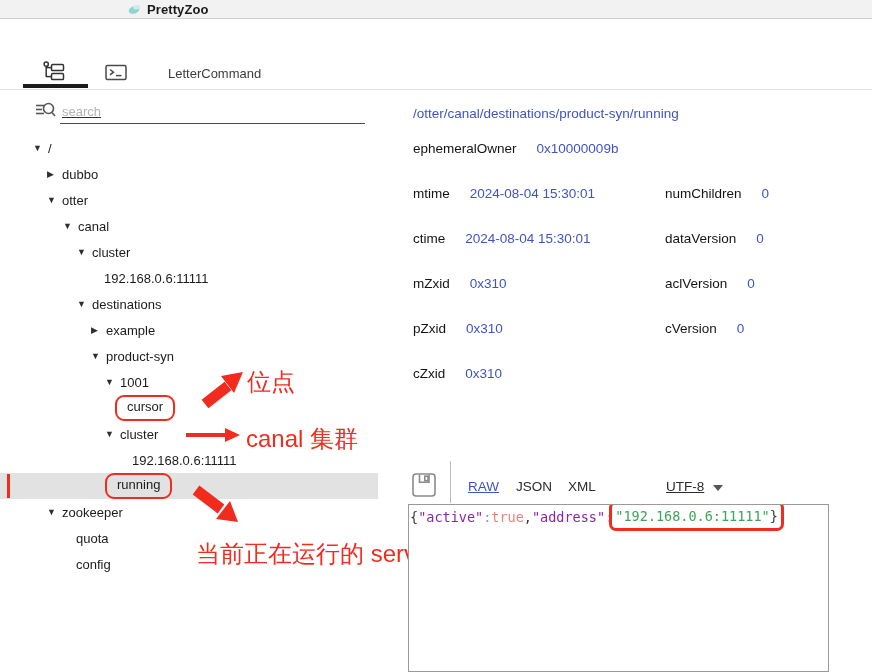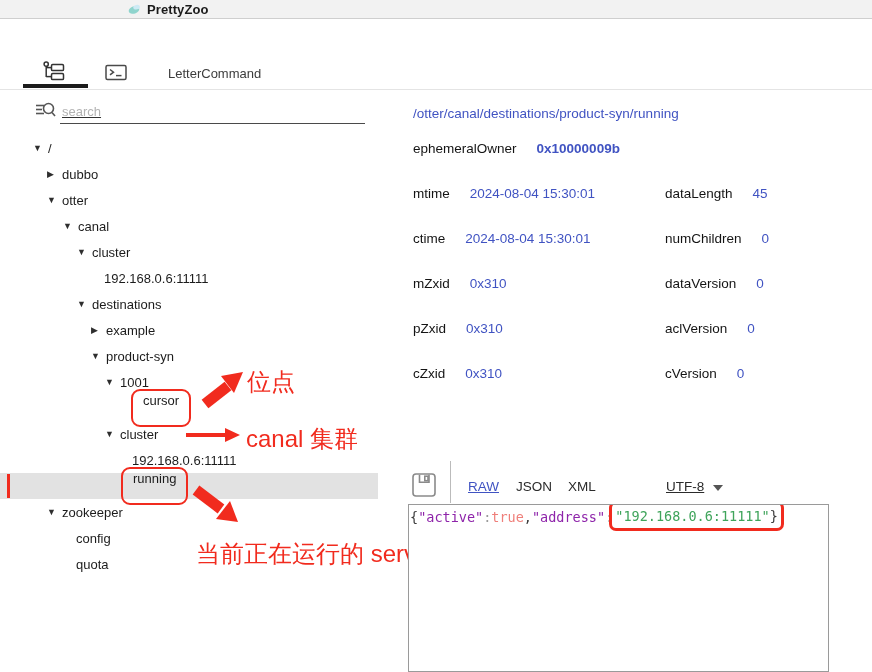--- a/index.html
+++ b/index.html
@@ -36,35 +36,35 @@
     font-family:"Liberation Sans",sans-serif;
     text-decoration:underline;
   }
   .search-input::placeholder{color:#b3b3b3;}
   
   .tree{position:absolute;left:0;top:135px;width:378px;}
   .tree-row{position:relative;height:26px;display:flex;align-items:center;font-size:13px;color:#1c1c1c;}
   .tree-row.selected{background:var(--sel-bg);}
   .sel-bar{position:absolute;left:7px;top:1px;bottom:1px;width:3px;background:var(--red);}
   .arrow{font-size:9px;color:#2e2e2e;width:15px;flex:none;line-height:1;}
-  .redbox{border:2.5px solid var(--red);border-radius:9px;padding:2px 10px 17px;margin:-3px 16px;}
+  .redbox{border:2.5px solid var(--red);border-radius:9px;padding:2px 10px 5px;margin:-3px 0;}
   
   .note{position:absolute;color:var(--red);font-size:24px;white-space:nowrap;}
   .note-cursor{left:247px;top:366px;}
   .note-cluster{left:246px;top:423px;}
   .note-running{left:196px;top:538px;}
   .arrows-overlay{position:absolute;left:0;top:0;width:872px;height:672px;pointer-events:none;}
   
   .node-path{position:absolute;left:413px;top:106px;font-size:13.5px;color:var(--accent);}
   .stats-left{position:absolute;left:413px;top:141px;}
   .stats-right{position:absolute;left:665px;top:186px;}
   .stat-row{height:45px;display:flex;font-size:13.5px;}
   .stat-label{color:#141414;}
   .stat-value{color:var(--accent);margin-left:20px;white-space:nowrap;}
-  .stat-row.widegap .stat-value{font-weight:bold;}
+  .stat-row.widegap .stat-value{}
   
   .save-btn{position:absolute;left:410px;top:471px;width:28px;height:28px;display:flex;align-items:center;justify-content:center;}
   .toolbar-sep{position:absolute;left:450px;top:461px;width:1px;height:42px;background:#bbbbbb;}
   .ed-tab{position:absolute;top:479px;font-size:13.5px;color:#2b2b2b;cursor:default;}
   .ed-tab.active{color:var(--accent);}
   .ed-raw{left:468px;text-decoration:underline;}
   .ed-json{left:516px;}
   .ed-xml{left:568px;}
   .encoding{position:absolute;left:666px;top:479px;font-size:13.5px;color:#2b2b2b;display:flex;align-items:center;gap:9px;text-decoration:underline;}
   .caret{width:0;height:0;border-left:5px solid transparent;border-right:5px solid transparent;border-top:6px solid #555;margin-top:2px;}
@@ -190,24 +190,24 @@
     </div>
     <div class="tree-row selected" style="padding-left: 105px;">
       <span class="sel-bar"></span>
       <span class="redbox">running</span>
     </div>
     <div class="tree-row" style="padding-left: 47px;">
       <span class="arrow">▼</span>
       <span>zookeeper</span>
     </div>
     <div class="tree-row" style="padding-left: 76px;">
+      <span>quota</span>
+    </div>
+    <div class="tree-row" style="padding-left: 76px;">
       <span>config</span>
-    </div>
-    <div class="tree-row" style="padding-left: 76px;">
-      <span>quota</span>
     </div>
   </div>
 
 <div class="note note-cursor">位点</div>
 <div class="note note-cluster">canal 集群</div>
 <div class="note note-running">当前正在运行的 server</div>
 
 <svg class="arrows-overlay" viewBox="0 0 872 672">
   <g fill="#f12b1e" stroke="none">
 
@@ -249,24 +249,20 @@
     <div class="stat-row">
       <span class="stat-label">pZxid</span>
       <span class="stat-value">0x310</span>
     </div>
     <div class="stat-row">
       <span class="stat-label">cZxid</span>
       <span class="stat-value">0x310</span>
     </div>
   </div>
 <div class="stats-right">
-    <div class="stat-row">
-      <span class="stat-label">dataLength</span>
-      <span class="stat-value">45</span>
-    </div>
     <div class="stat-row">
       <span class="stat-label">numChildren</span>
       <span class="stat-value">0</span>
     </div>
     <div class="stat-row">
       <span class="stat-label">dataVersion</span>
       <span class="stat-value">0</span>
     </div>
     <div class="stat-row">
       <span class="stat-label">aclVersion</span>

